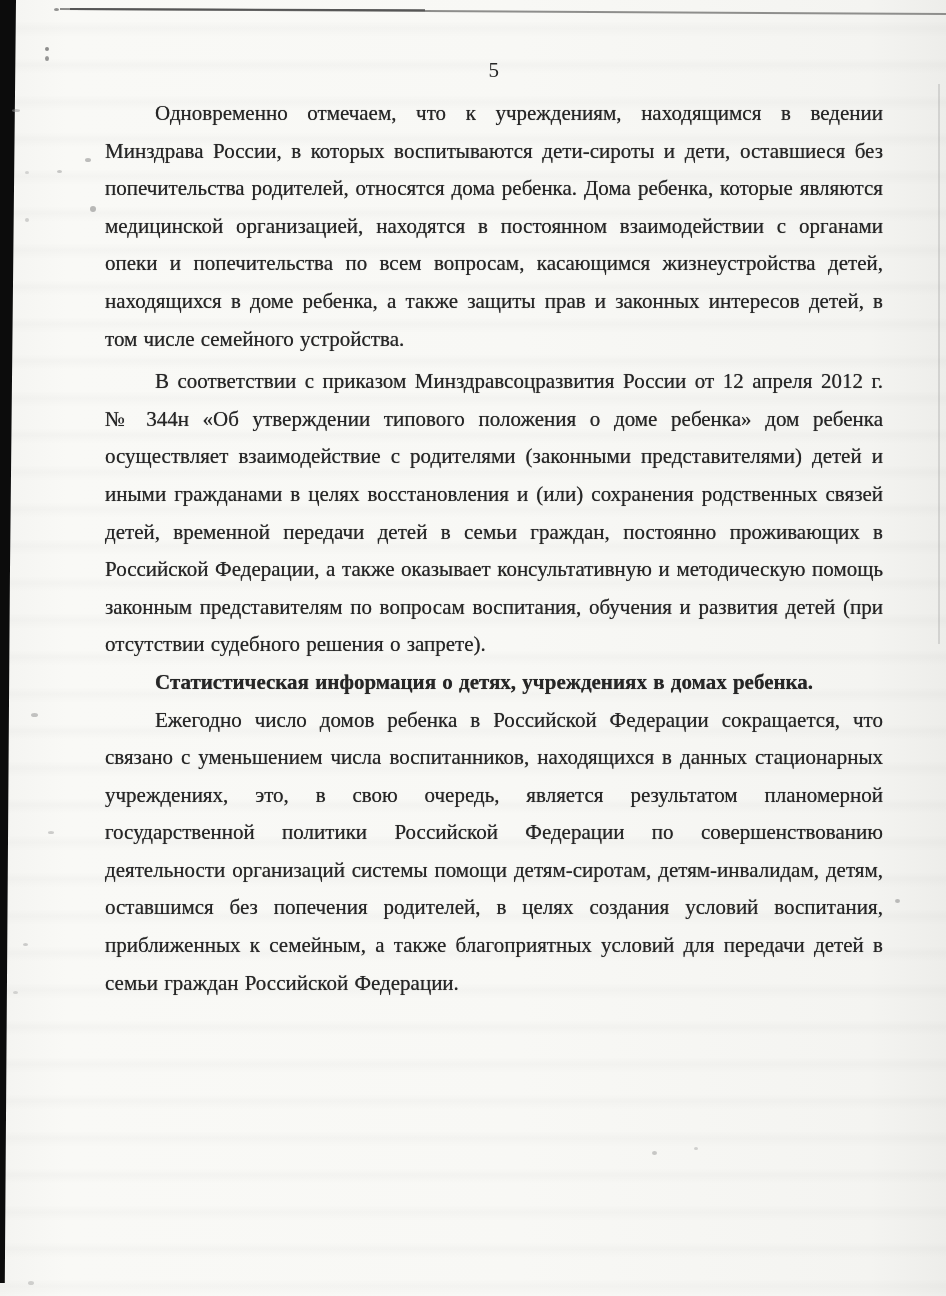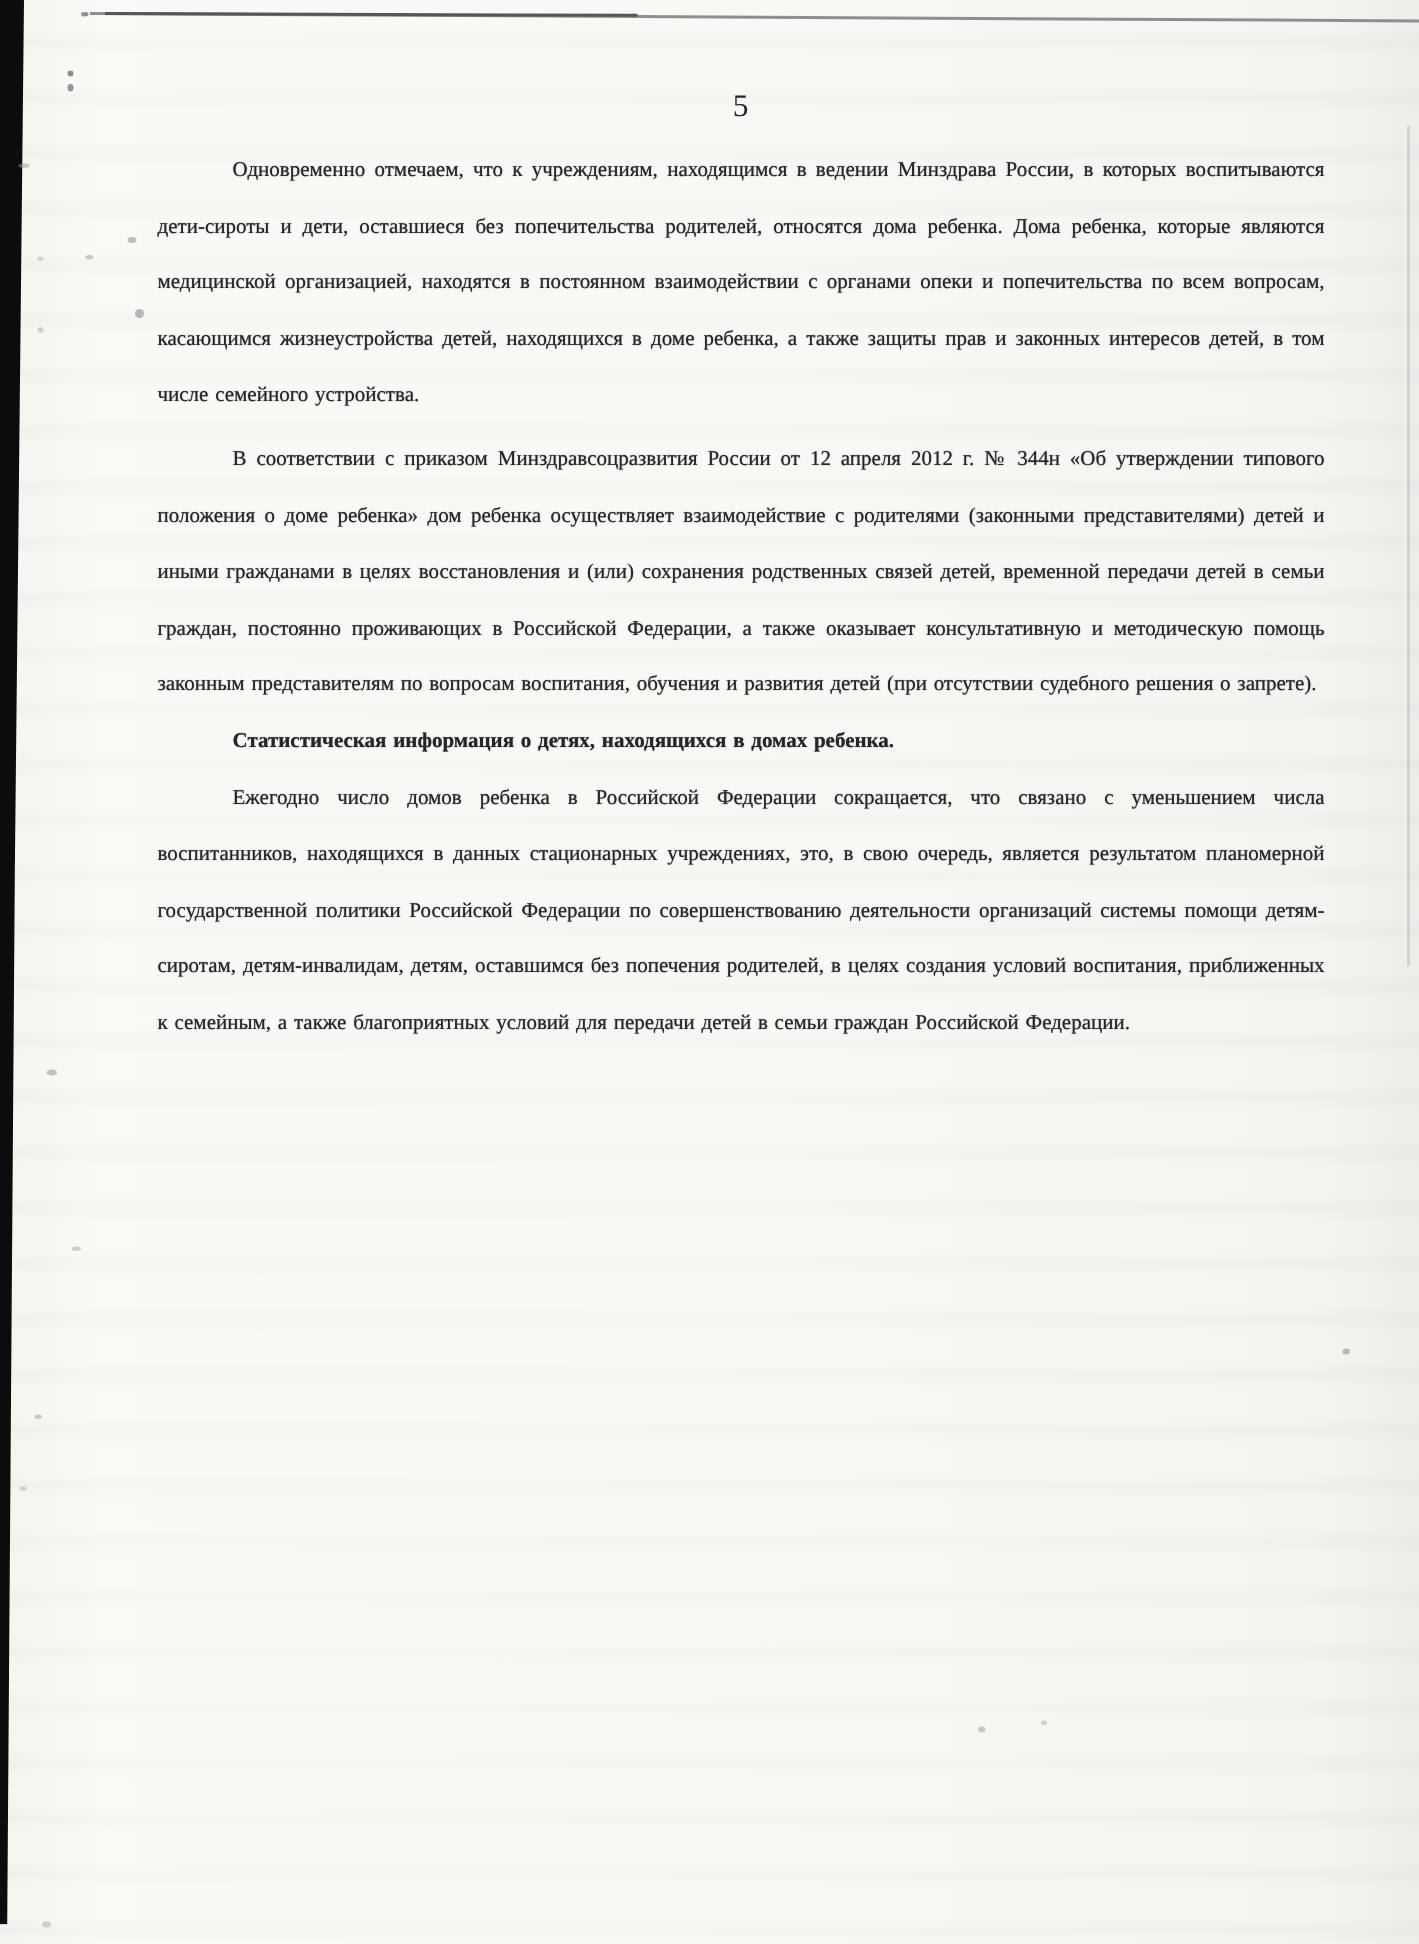--- a/index.html
+++ b/index.html
@@ -69,21 +69,21 @@
   }
   .page-number {
     text-align: center;
     font-size: 21px;
     line-height: 26px;
     margin: 0 0 12px 0;
     letter-spacing: 0.5px;
   }
   .para {
     margin: 0;
-    font-size: 14px;
+    font-size: 21px;
     line-height: 37.6px;
     text-align: justify;
     text-indent: 50px;
     word-spacing: 1px;
     text-shadow: 0 0 0.7px rgba(35,35,35,0.75);
   }
   .para.gap-before { margin-top: 5px; font-family: Liberation Serif, serif; }
   .para.heading { font-weight: bold; }
   .speck {
     position: absolute;
@@ -120,18 +120,18 @@
   <div class="speck" style="left:28px;top:1281px;width:6px;height:4px;background:rgba(150,150,150,.4)"></div>
 
   <div class="content">
     <div class="page-number">5</div>
 
     <p class="para">Одновременно отмечаем, что к учреждениям, находящимся в ведении Минздрава России, в которых воспитываются дети-сироты и дети, оставшиеся без попечительства родителей, относятся дома ребенка. Дома ребенка, которые являются медицинской организацией, находятся в постоянном взаимодействии с органами опеки и попечительства по всем вопросам, касающимся жизнеустройства детей, находящихся в доме ребенка, а также защиты прав и законных интересов детей, в том числе семейного устройства.</p>
 
     <p class="para gap-before">В соответствии с приказом Минздравсоцразвития России от 12 апреля 2012 г. № 344н «Об утверждении типового положения о доме ребенка» дом ребенка осуществляет взаимодействие с родителями (законными представителями) детей и иными гражданами в целях восстановления и (или) сохранения родственных связей детей, временной передачи детей в семьи граждан, постоянно проживающих в Российской Федерации, а также оказывает консультативную и методическую помощь законным представителям по вопросам воспитания, обучения и развития детей (при отсутствии судебного решения о запрете).</p>
 
 
-    <p class="para heading">Статистическая информация о детях, находящихся в домах ребенка.</p>
+    <p class="para heading">Статистическая информация о детях, учреждениях в домах ребенка.</p>
 
     <p class="para">Ежегодно число домов ребенка в Российской Федерации сокращается, что связано с уменьшением числа воспитанников, находящихся в данных стационарных учреждениях, это, в свою очередь, является результатом планомерной государственной политики Российской Федерации по совершенствованию деятельности организаций системы помощи детям-сиротам, детям-инвалидам, детям, оставшимся без попечения родителей, в целях создания условий воспитания, приближенных к семейным, а также благоприятных условий для передачи детей в семьи граждан Российской Федерации.</p>
   </div>
 
 </div>
 
 </body></html>

